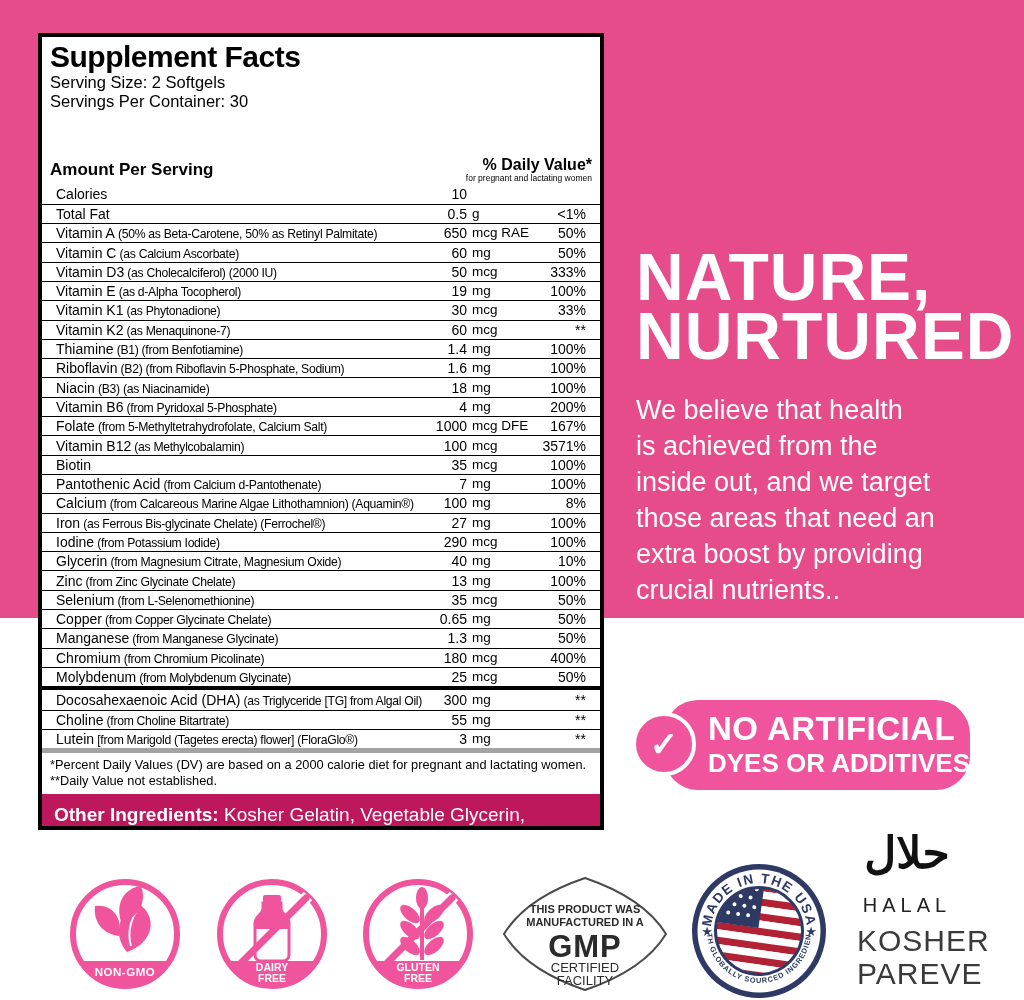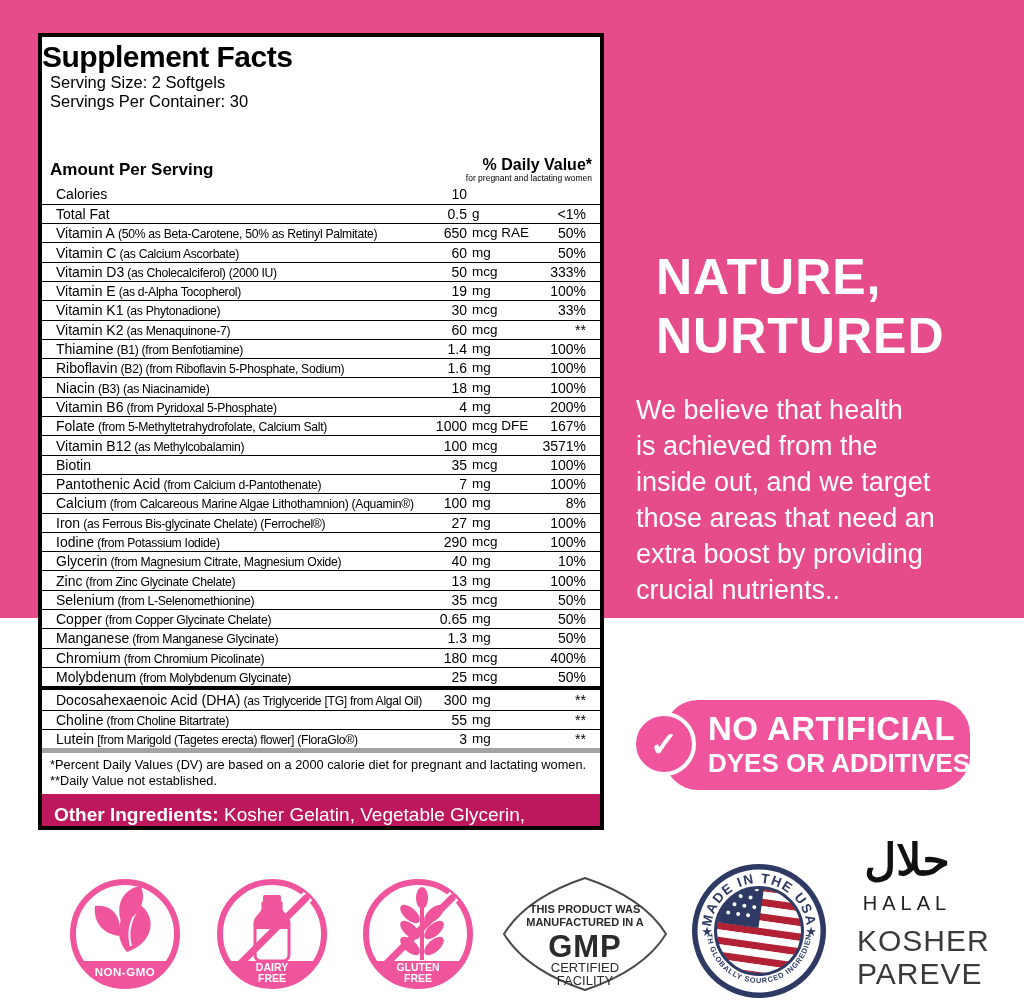--- a/index.html
+++ b/index.html
@@ -3,21 +3,21 @@
 <meta charset="utf-8">
 <style>
   html,body{margin:0;padding:0;background:#fff;}
   .page{position:relative;width:1024px;height:1000px;background:#fff;overflow:hidden;
         font-family:"Liberation Sans",sans-serif;color:#000;}
   .pink-band{position:absolute;left:0;top:0;width:1024px;height:618px;background:#E64C8A;}
 
   
   .panel{position:absolute;left:38px;top:33px;width:566px;height:797px;background:#fff;
          border:4px solid #000;box-sizing:border-box;display:flex;flex-direction:column;overflow:hidden;}
-  .sf-title{font-size:30px;font-weight:800;line-height:32px;padding:4px 0 0;letter-spacing:-0.5px;}
+  .sf-title{font-size:30px;font-weight:800;line-height:32px;padding:4px 8px 0;letter-spacing:-0.5px;}
   .sf-serving{font-size:16.5px;line-height:19px;padding:0 8px;}
   .bar7{height:7px;background:#000;margin-top:3px;}
   .bar4{height:4px;background:#000;}
   .sf-header{display:flex;justify-content:space-between;align-items:center;padding:3px 8px 2px;margin-top:40px;}
   .aps{font-size:17px;font-weight:bold;}
   .dvh{text-align:right;line-height:1;}
   .dv1{font-size:16px;font-weight:bold;display:block;}
   .dv2{font-size:8.5px;display:block;margin-top:1px;}
 
   .t-row{display:flex;align-items:center;height:19.3px;padding:0 14px;border-top:1px solid #000;
@@ -32,37 +32,37 @@
   .t-dv{width:52px;text-align:right;font-size:14px;}
   .extra{border-top:4px solid #000;}
   .extra .t-row:first-child{border-top:none;}
 
   .footnotes{border-top:5px solid #a3a3a3;padding:4px 8px 5px;font-size:12.8px;line-height:16px;}
   .oi-band{background:#be185d;color:#fff;flex:1;padding:8px 12px;font-size:19px;line-height:25px;}
   .oi-band .b{font-weight:bold;}
 
   
   .right-copy{position:absolute;left:636px;top:248px;color:#fff;}
-  .headline{font-size:50px;line-height:59px;font-weight:800;letter-spacing:1px;margin-left:20px;}
+  .headline{font-size:66px;line-height:59px;font-weight:800;letter-spacing:1px;}
   .para{margin-top:26px;font-size:27px;line-height:36px;white-space:pre-line;}
 
   
   .badge{position:absolute;left:664px;top:700px;width:306px;height:90px;background:#F0549C;border-radius:34px;}
   .badge-check{position:absolute;left:-32px;top:12px;width:56px;height:56px;border-radius:50%;
                background:#F0549C;border:4px solid #fff;color:#fff;font-size:34px;font-weight:bold;
                display:flex;align-items:center;justify-content:center;}
   .badge-text{position:absolute;left:44px;top:9px;color:#fff;font-weight:800;}
   .bt1{font-size:33px;line-height:39px;letter-spacing:0.5px;}
   .bt2{font-size:26px;line-height:30px;}
 
   
   .cert{position:absolute;}
   .halal{position:absolute;left:845px;top:828px;width:124px;text-align:center;color:#111;}
-  .halal-ar{font-size:44px;line-height:50px;font-weight:bold;margin-top:7px;}
-  .halal-en{font-size:20px;letter-spacing:5px;color:#222;margin-top:7px;}
+  .halal-ar{font-size:44px;line-height:50px;font-weight:bold;}
+  .halal-en{font-size:20px;letter-spacing:5px;color:#222;margin-top:16px;}
   .kosher{position:absolute;left:857px;top:924px;font-size:30px;line-height:33px;color:#3a3a3a;letter-spacing:1px;}
 </style>
 </head>
 <body>
 
 <div class="page">
   <div class="pink-band"></div>
 
   <div class="panel">
     <div class="sf-title">Supplement Facts</div>

